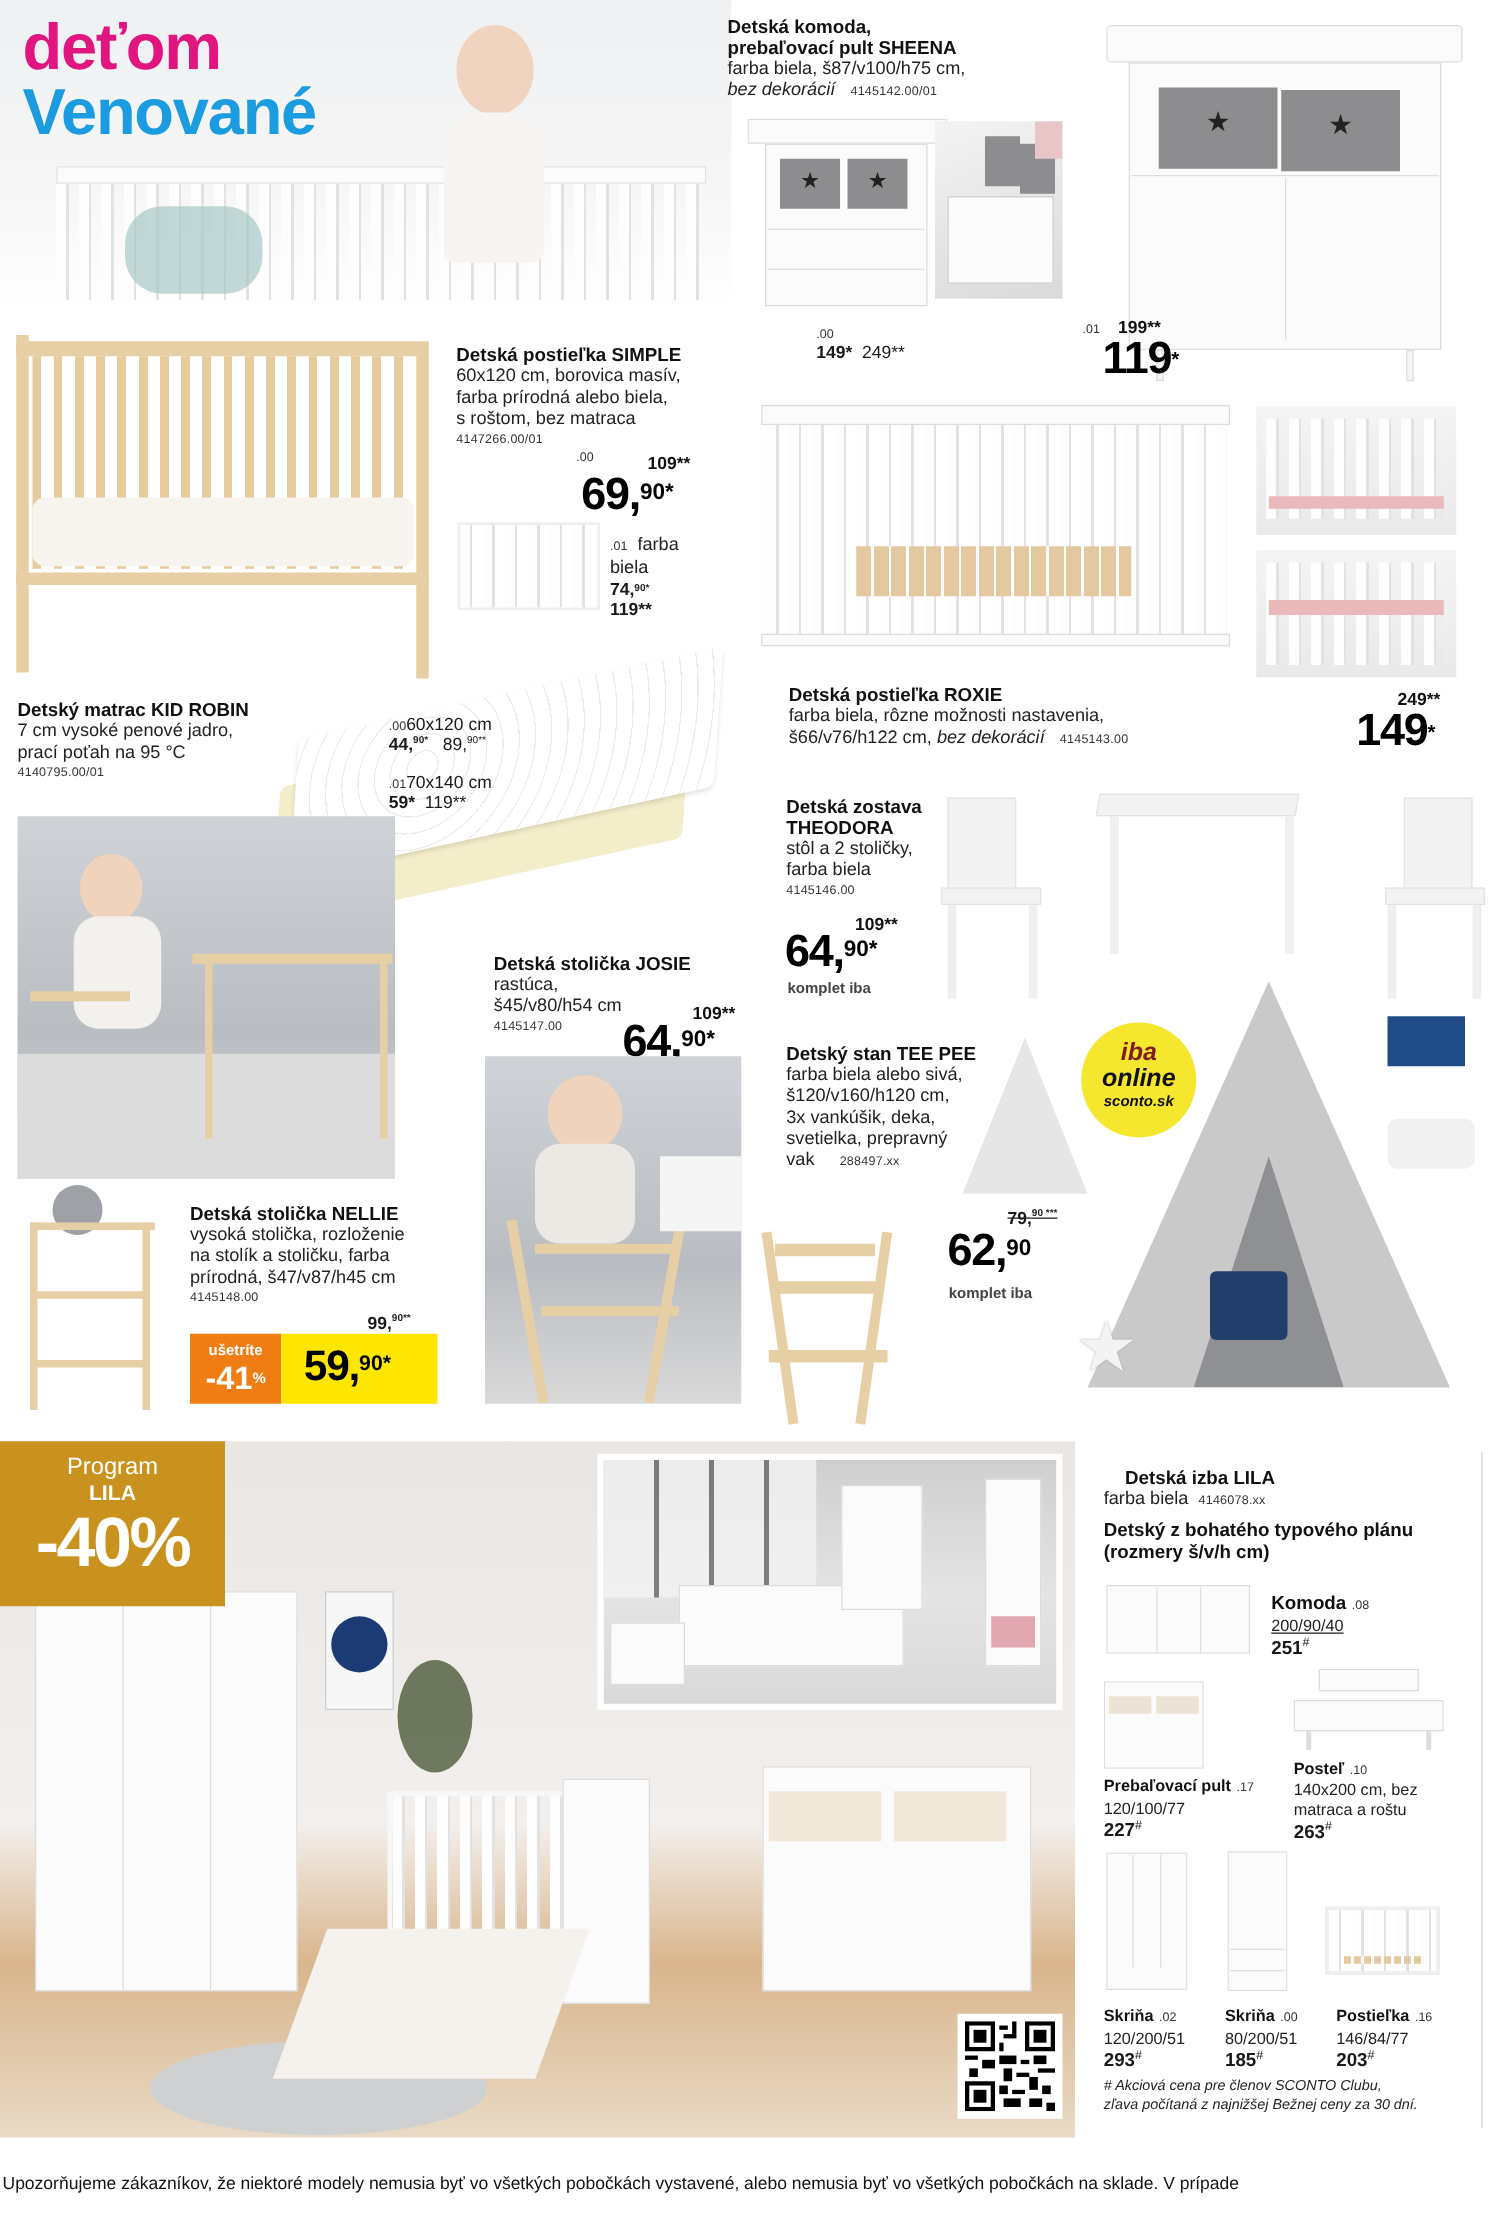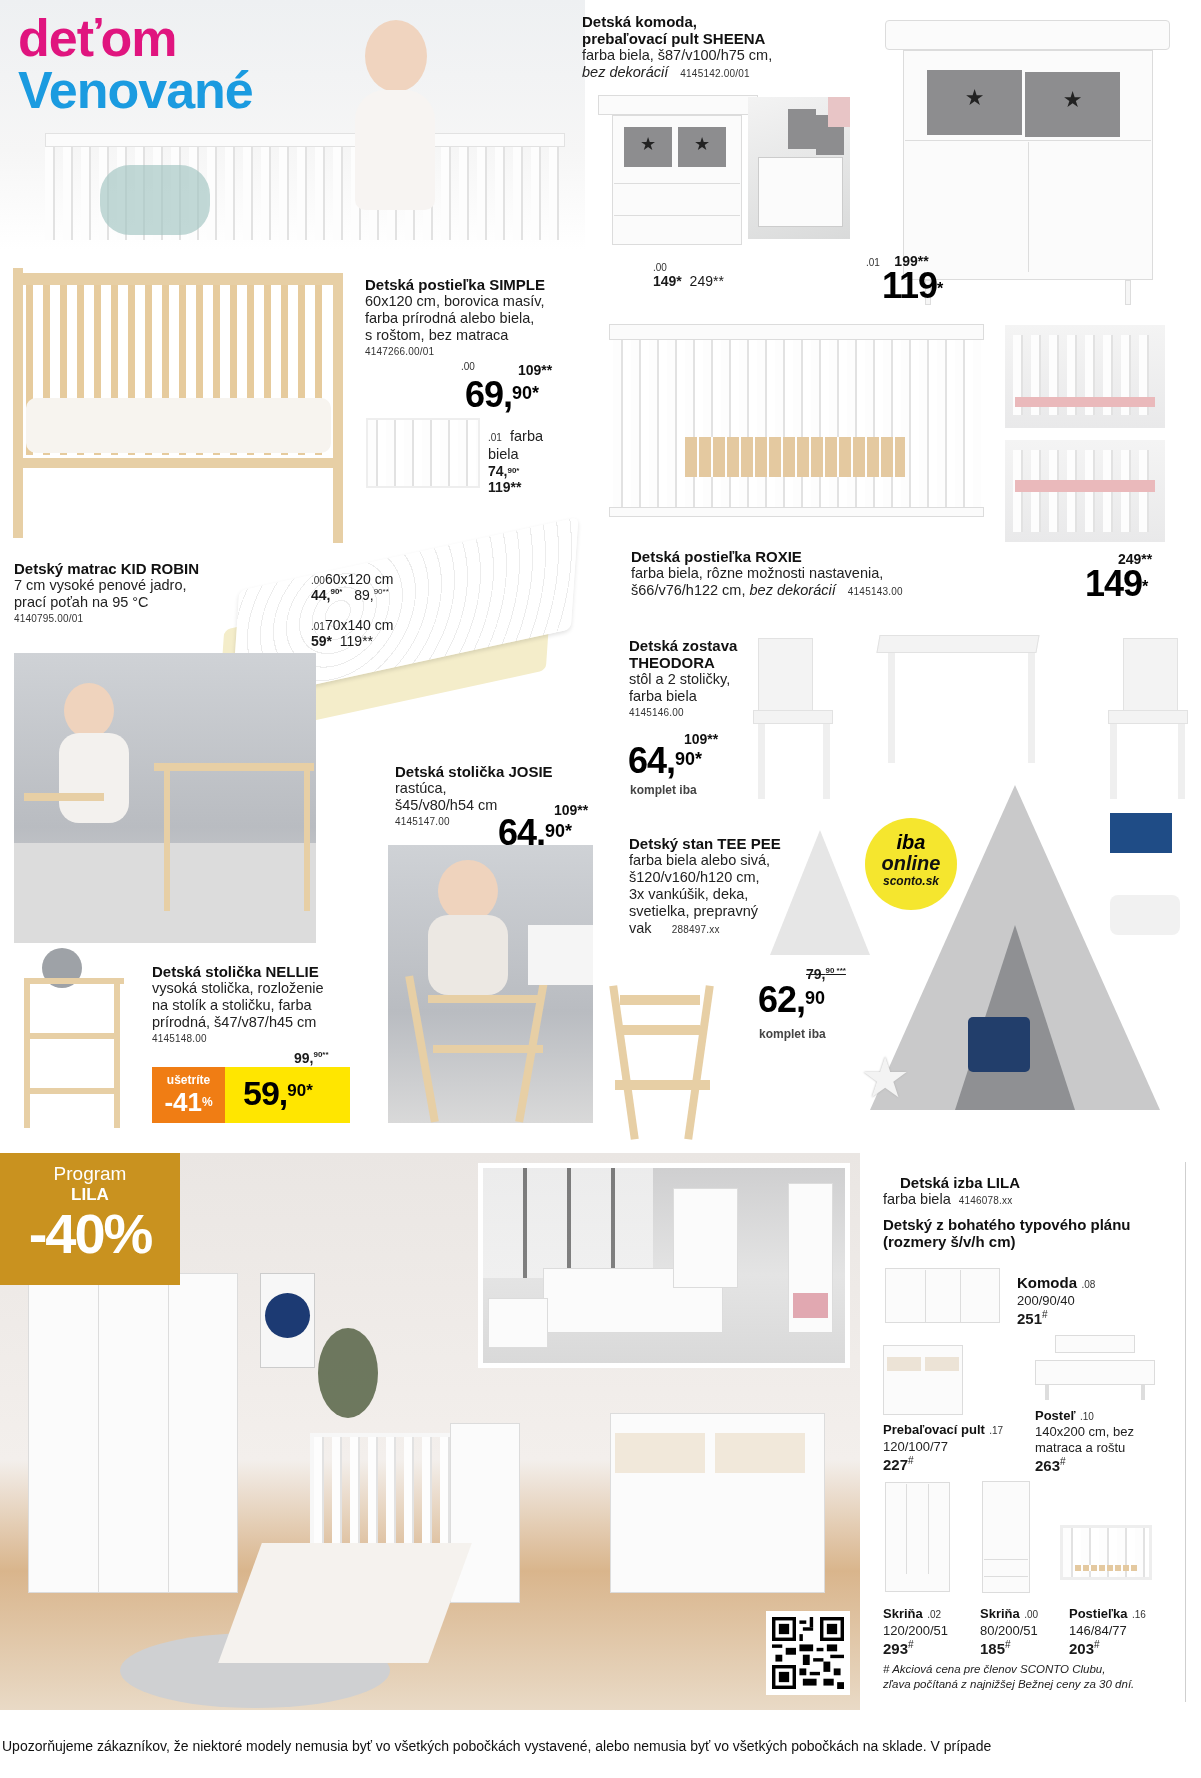--- a/index.html
+++ b/index.html
@@ -257,21 +257,21 @@
   <div class="abs" style="left:0;top:0;width:0;height:0;border-left:50px solid transparent;border-right:50px solid transparent;border-bottom:125px solid #e6e6e6;"></div>
 </div>
 <div class="img" style="left:600px;top:985px;width:120px;height:155px;">
   <div class="abs wood" style="left:20px;top:0;width:8px;height:155px;transform:rotate(-8deg);"></div>
   <div class="abs wood" style="left:95px;top:0;width:8px;height:155px;transform:rotate(8deg);"></div>
   <div class="abs wood" style="left:20px;top:10px;width:80px;height:10px;"></div>
   <div class="abs wood" style="left:20px;top:40px;width:80px;height:10px;"></div>
   <div class="abs wood" style="left:15px;top:95px;width:95px;height:10px;"></div>
 </div>
 <div class="abs" style="left:865px;top:818px;width:92px;height:92px;border-radius:50%;background:#f5e62e;text-align:center;padding-top:14px;">
-  <div style="font-weight:bold;font-style:italic;font-size:20px;line-height:20px;color:#000000;">iba</div>
+  <div style="font-weight:bold;font-style:italic;font-size:20px;line-height:20px;color:#7f1d1d;">iba</div>
   <div style="font-weight:bold;font-style:italic;font-size:20px;line-height:22px;color:#111;">online</div>
   <div style="font-weight:bold;font-style:italic;font-size:12px;line-height:14px;color:#111;">sconto.sk</div>
 </div>
 <div class="img" style="left:860px;top:755px;width:340px;height:370px;">
   <div class="abs" style="left:10px;top:30px;width:0;height:0;border-left:145px solid transparent;border-right:145px solid transparent;border-bottom:325px solid #c9c9ca;"></div>
   <div class="abs" style="left:95px;top:170px;width:120px;height:185px;background:#8f9093;clip-path:polygon(50% 0,100% 100%,0 100%);"></div>
   <div class="abs" style="left:108px;top:262px;width:62px;height:55px;background:#223e6b;border-radius:5px;"></div>
   <div class="abs" style="left:250px;top:58px;width:62px;height:40px;background:#1f4c86;"></div>
   <div class="abs" style="left:250px;top:140px;width:70px;height:40px;background:#f1f1f1;border-radius:8px;"></div>
   <div class="abs" style="left:0;top:290px;font-size:56px;color:#f3f3f3;text-shadow:0 0 2px #aaa;">★</div>
@@ -364,21 +364,21 @@
   <div class="t-title" style="margin-left:17px;">(rozmery š/v/h cm)</div>
 </div>
 
 <div class="img" style="left:885px;top:1258px;width:115px;height:65px;">
   <div class="abs white-furn" style="left:0;top:10px;width:115px;height:55px;"></div>
   <div class="abs" style="left:40px;top:12px;width:1px;height:52px;background:#ddd;"></div>
   <div class="abs" style="left:75px;top:12px;width:1px;height:52px;background:#ddd;"></div>
 </div>
 <div class="abs" style="left:1017px;top:1274px;">
   <div><b class="t-title">Komoda</b> <span class="variant">.08</span></div>
-  <div class="t-body" style="font-size:13px;">200/90/40</div>
+  <div class="t-body" style="font-size:13px;text-decoration:underline;">200/90/40</div>
   <div style="font-weight:bold;font-size:15px;"><span>251</span><sup style="font-weight:normal;font-size:10px;">#</sup></div>
 </div>
 
 <div class="img" style="left:883px;top:1345px;width:80px;height:70px;">
   <div class="abs white-furn" style="left:0;top:0;width:80px;height:70px;"></div>
   <div class="abs" style="left:4px;top:12px;width:34px;height:14px;background:#ece3d6;"></div>
   <div class="abs" style="left:42px;top:12px;width:34px;height:14px;background:#ece3d6;"></div>
 </div>
 <div class="abs" style="left:883px;top:1420px;">
   <div><b class="t-title" style="font-size:13px;">Prebaľovací pult</b> <span class="variant">.17</span></div>

